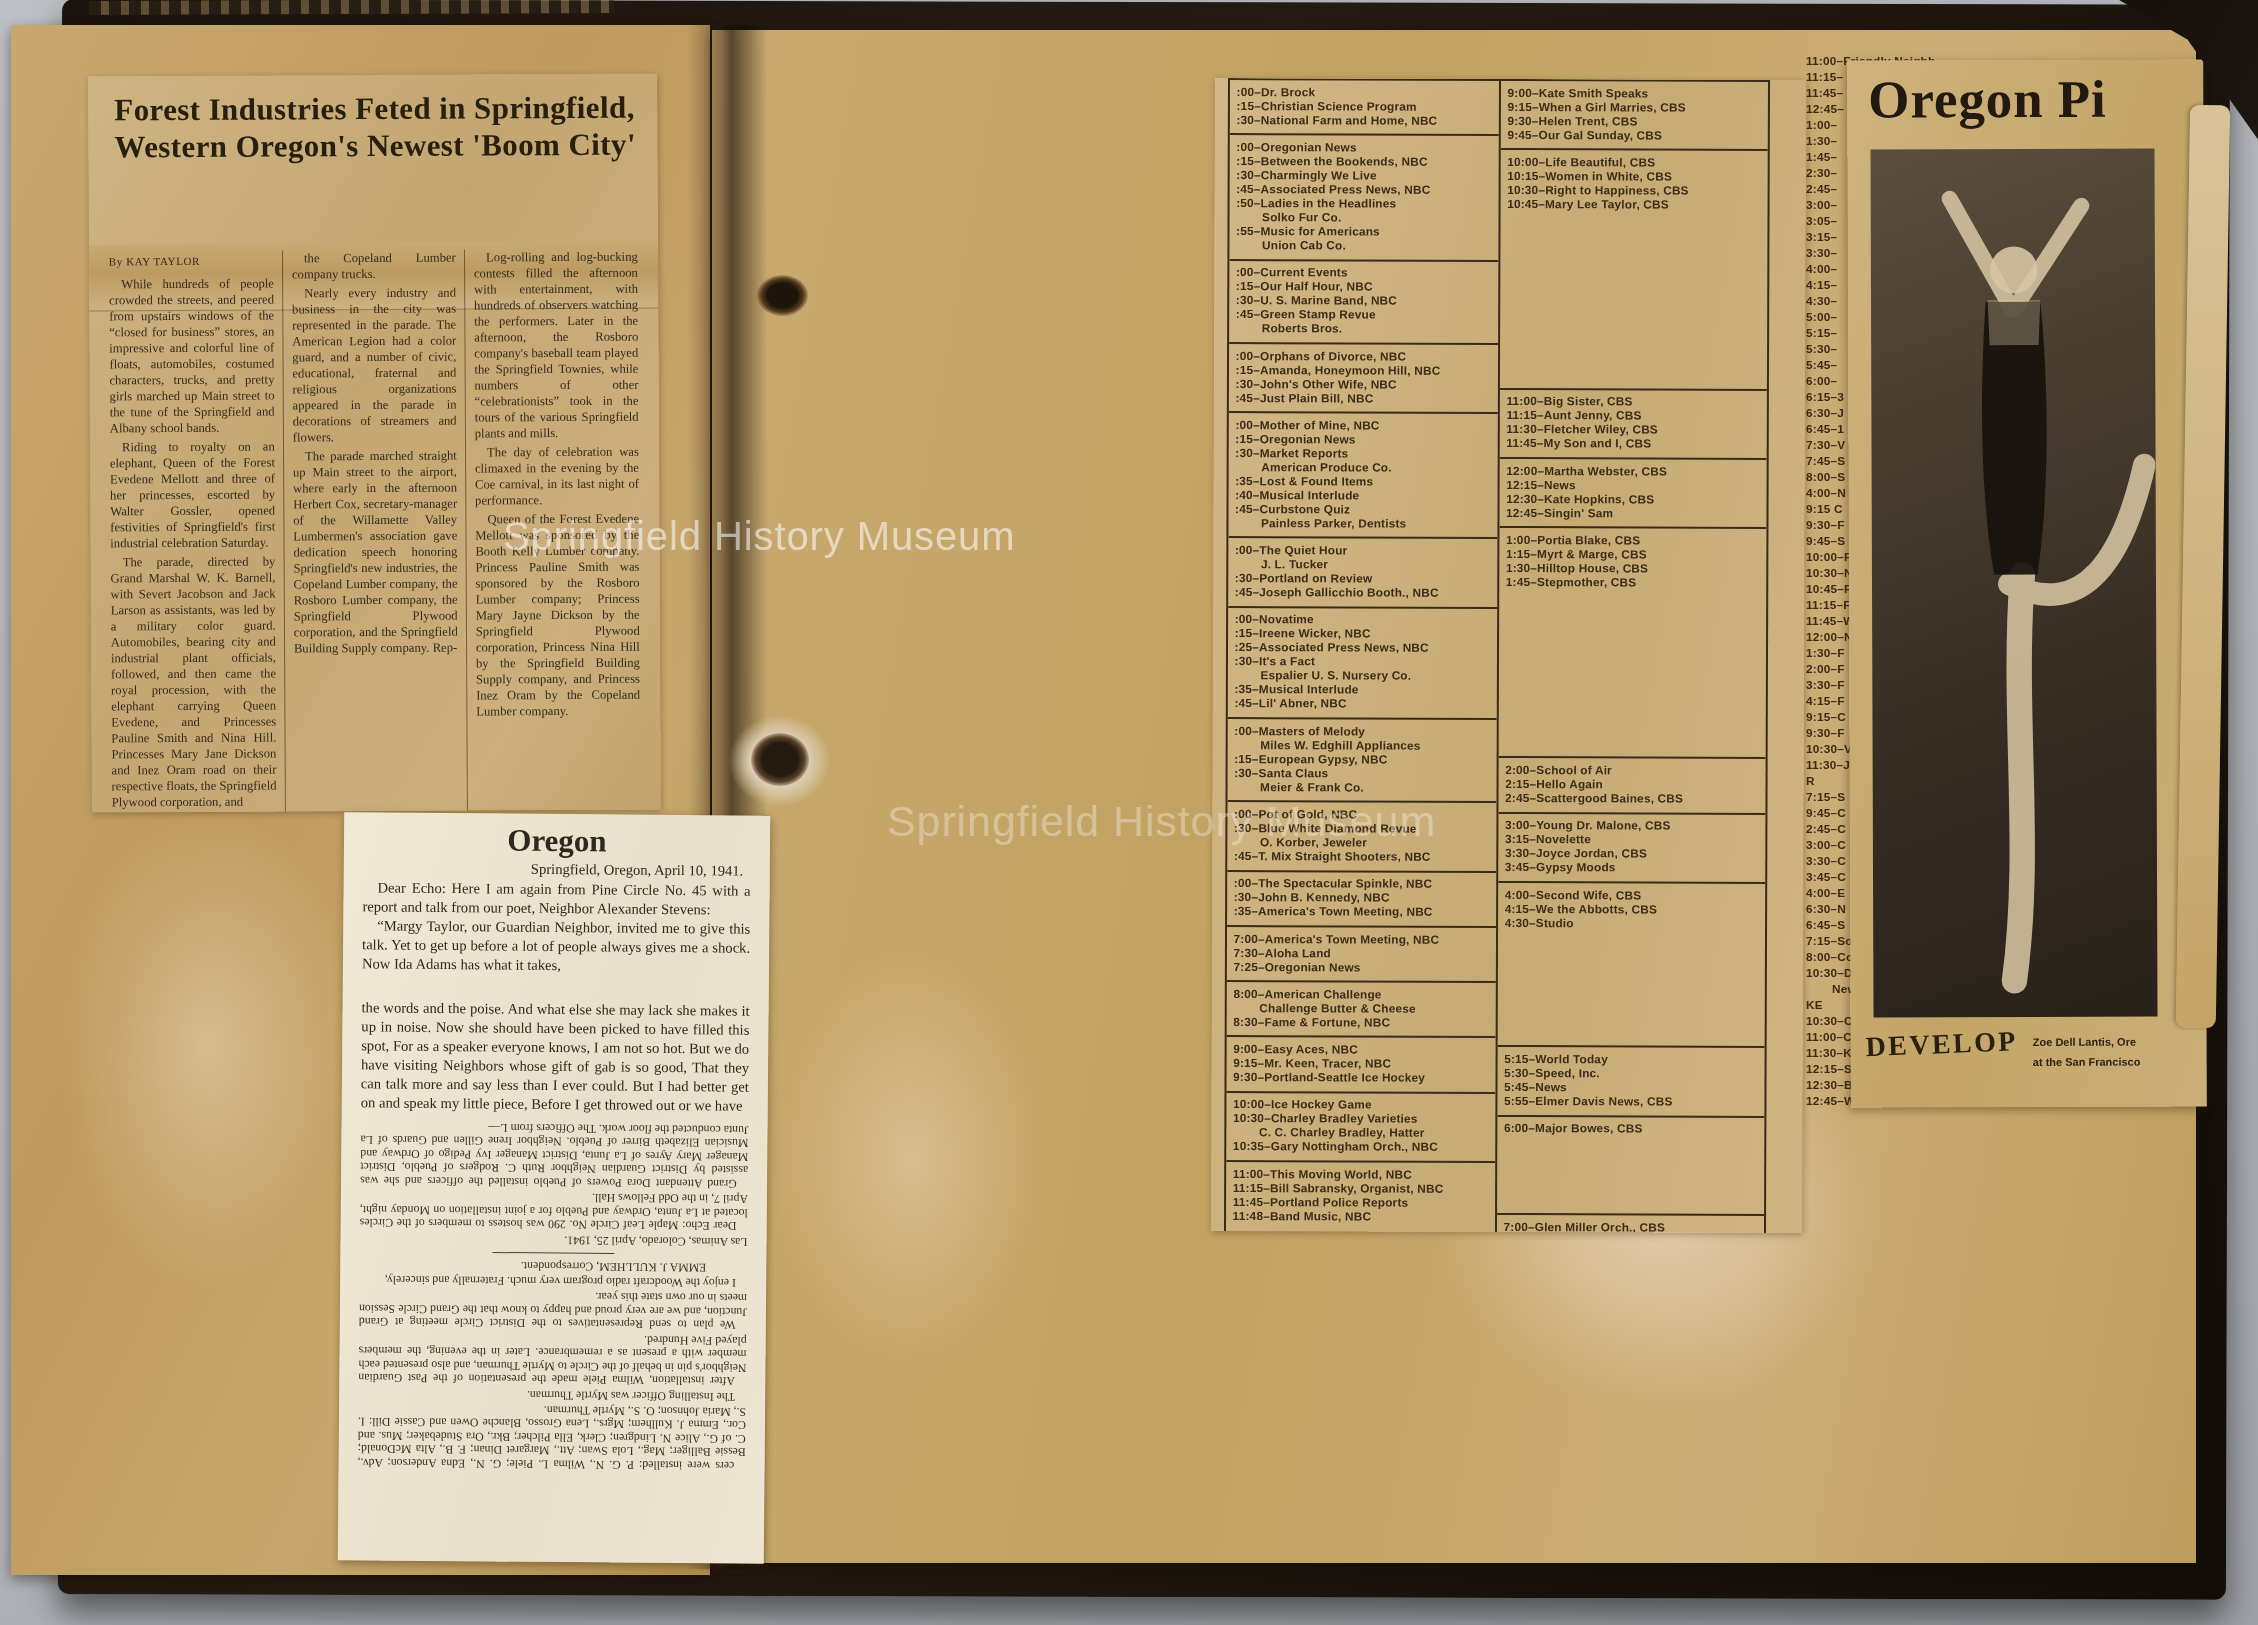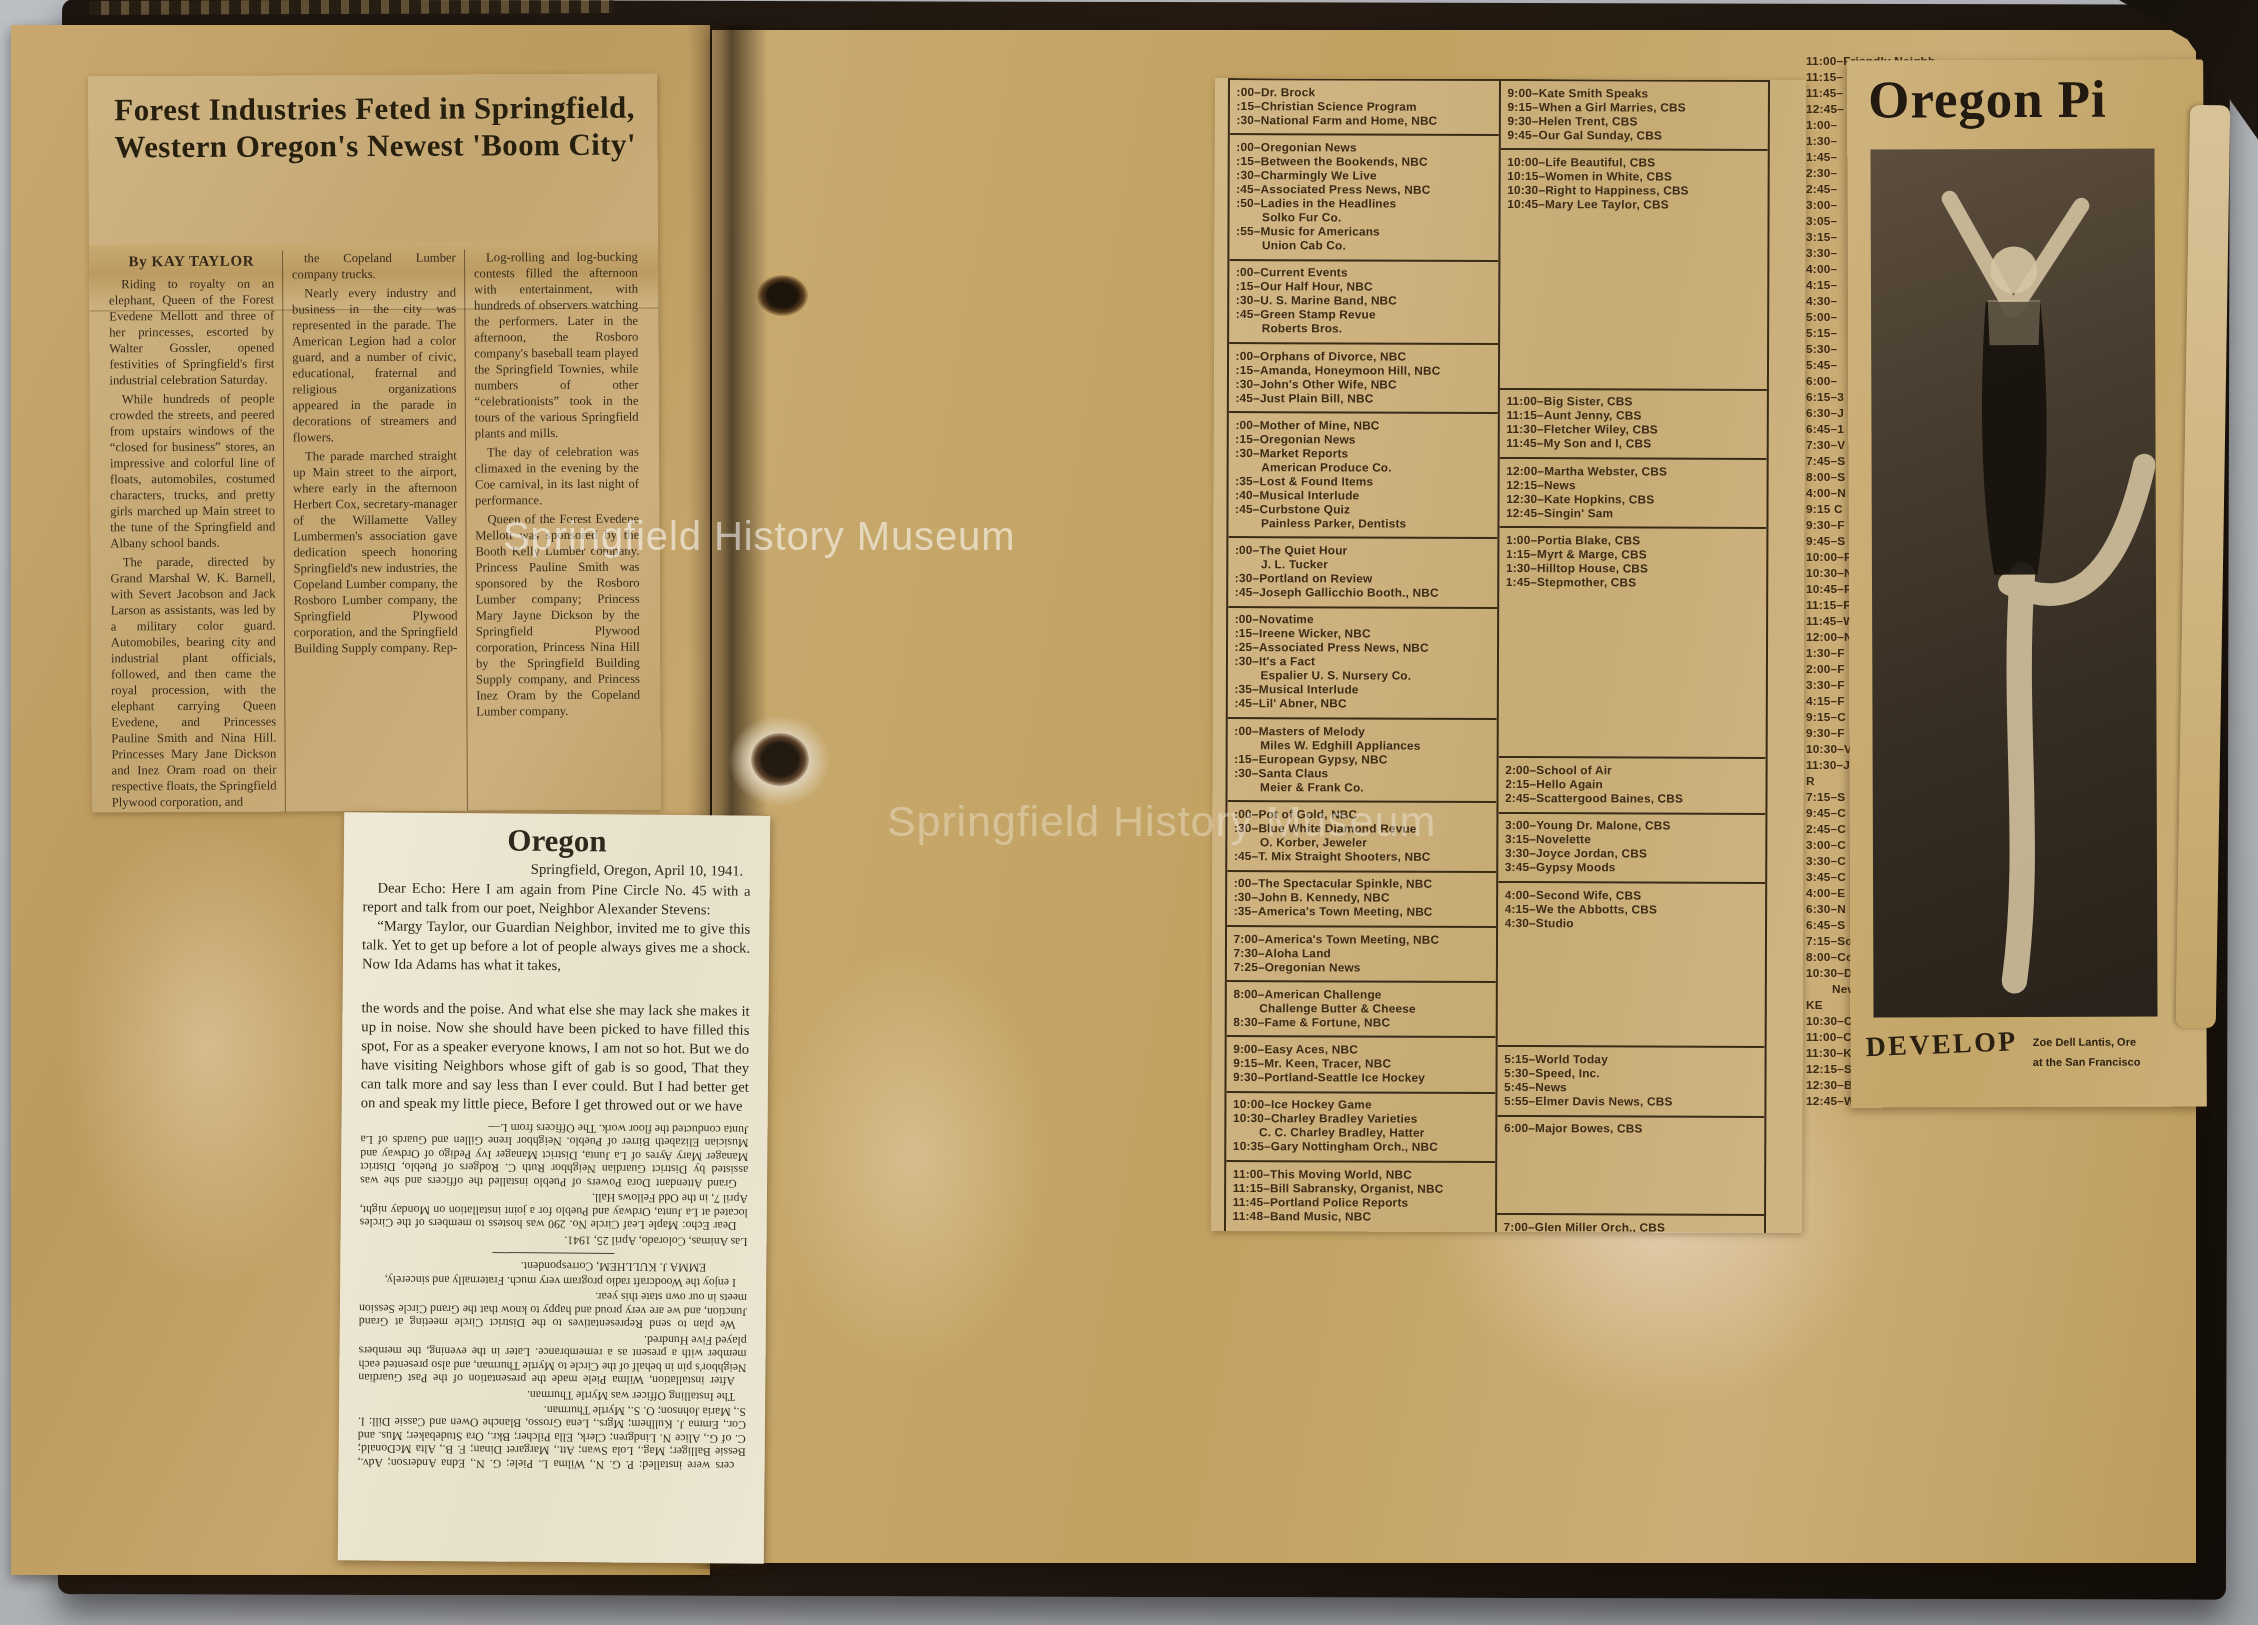--- a/index.html
+++ b/index.html
@@ -27,21 +27,21 @@
     transform:rotate(-.3deg);box-shadow:0.9px 1.9px 6.6px rgba(60,40,10,.35);}
   .headline{padding:15px 0 0 26px;font-weight:bold;font-size:31px;line-height:37px;
     letter-spacing:0.4px;color:#27200f;}
   .fold{position:absolute;left:0;top:168px;width:569px;height:66px;
     background:linear-gradient(#c8aa73 0%,#bb9b61 45%,#cdb282 100%);
     border-bottom:0.9px solid rgba(70,50,20,.35);}
   .cols{position:absolute;left:11.3px;top:175px;display:flex;width:546px;}
   .col{width:182px;padding:0 8.5px;font-size:12.7px;line-height:16px;text-align:justify;box-sizing:border-box;}
   .col + .col{border-left:0.9px solid rgba(45,30,12,.55);}
   .col p{margin:0 0 2.8px 0;text-indent:12.2px;}
-  .byline{text-align:center;font-weight:bold;font-size:15px;letter-spacing:0.6px;margin:1.9px 0 7.5px 0;}
+  .byline{font-weight:normal;font-size:11px;letter-spacing:0.6px;margin:1.9px 0 7.5px 0;}
 
   
   .letter-clip{left:341px;top:814px;width:426px;height:748px;background:
     linear-gradient(105deg,#efe9d6 0%,#e7e0ca 55%,#ece6d2 100%);
     transform:rotate(.5deg);box-shadow:0.9px 2.8px 8.5px rgba(60,40,10,.45);
     padding:7.5px 19px 5.6px 19px;color:#2f281c;}
   .letter-title{text-align:center;font-size:31px;font-weight:bold;margin:1.9px 0 0 0;}
   .letter-dateline{text-align:right;font-size:14.6px;margin:1.9px 7.5px 1.9px 0;}
   .letter-paras p{font-size:14.6px;line-height:19px;text-align:justify;margin:0;text-indent:15px;}
   .letter-paras p:nth-child(3){margin-top:24.5px;text-indent:0;}
@@ -125,22 +125,22 @@
   <div class="article-clip clip">
     <div class="headline">
       <div>Forest Industries Feted in Springfield,</div>
       <div>Western Oregon's Newest 'Boom City'</div>
     </div>
     <div class="fold"></div>
     <div class="cols">
       <div class="col">
         <div class="byline">By KAY TAYLOR</div>
         <div>
+            <p>While hundreds of people crowded the streets, and peered from upstairs windows of the “closed for business” stores, an impressive and colorful line of floats, automobiles, costumed characters, trucks, and pretty girls marched up Main street to the tune of the Springfield and Albany school bands.</p>
             <p>Riding to royalty on an elephant, Queen of the Forest Evedene Mellott and three of her princesses, escorted by Walter Gossler, opened festivities of Springfield's first industrial celebration Saturday.</p>
-            <p>While hundreds of people crowded the streets, and peered from upstairs windows of the “closed for business” stores, an impressive and colorful line of floats, automobiles, costumed characters, trucks, and pretty girls marched up Main street to the tune of the Springfield and Albany school bands.</p>
             <p>The parade, directed by Grand Marshal W. K. Barnell, with Severt Jacobson and Jack Larson as assistants, was led by a military color guard. Automobiles, bearing city and industrial plant officials, followed, and then came the royal procession, with the elephant carrying Queen Evedene, and Princesses Pauline Smith and Nina Hill. Princesses Mary Jane Dickson and Inez Oram road on their respective floats, the Springfield Plywood corporation, and</p>
           </div>
       </div>
       <div class="col">
         <div>
             <p>the Copeland Lumber company trucks.</p>
             <p>Nearly every industry and business in the city was represented in the parade. The American Legion had a color guard, and a number of civic, educational, fraternal and religious organizations appeared in the parade in decorations of streamers and flowers.</p>
             <p>The parade marched straight up Main street to the airport, where early in the afternoon Herbert Cox, secretary-manager of the Willamette Valley Lumbermen's association gave dedication speech honoring Springfield's new industries, the Copeland Lumber company, the Rosboro Lumber company, the Springfield Plywood corporation, and the Springfield Building Supply company. Rep-</p>
           </div>
       </div>

